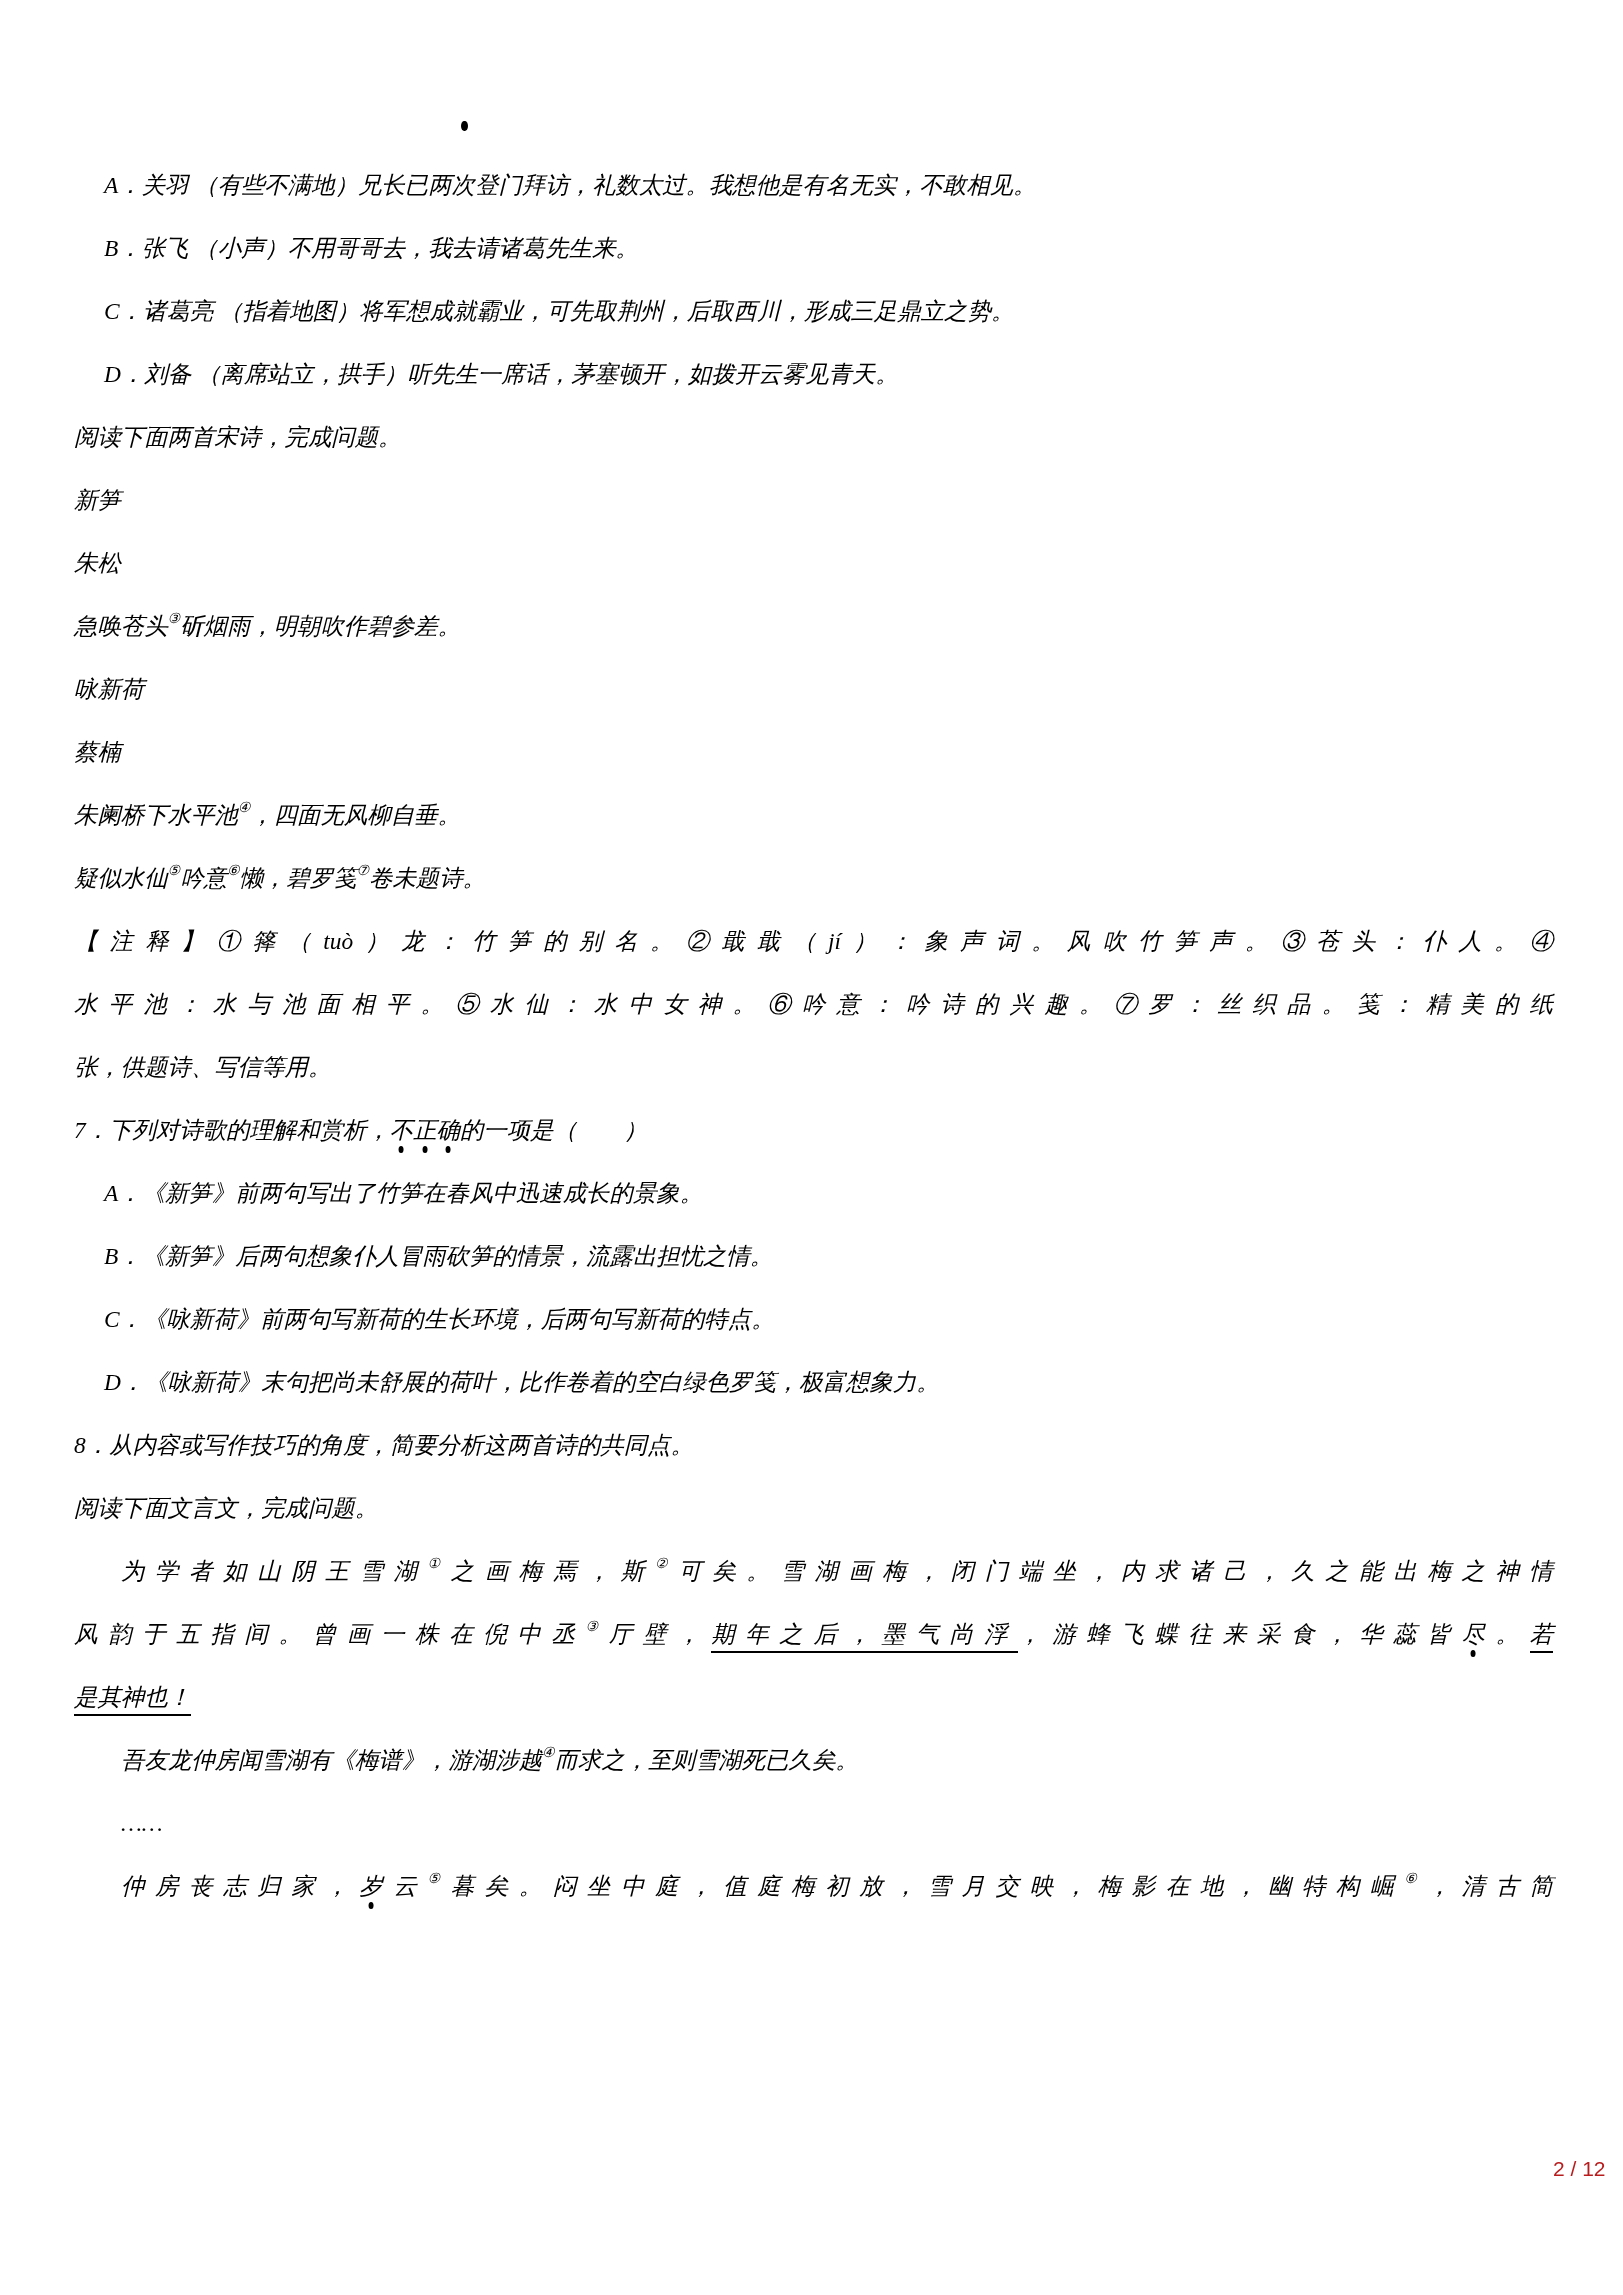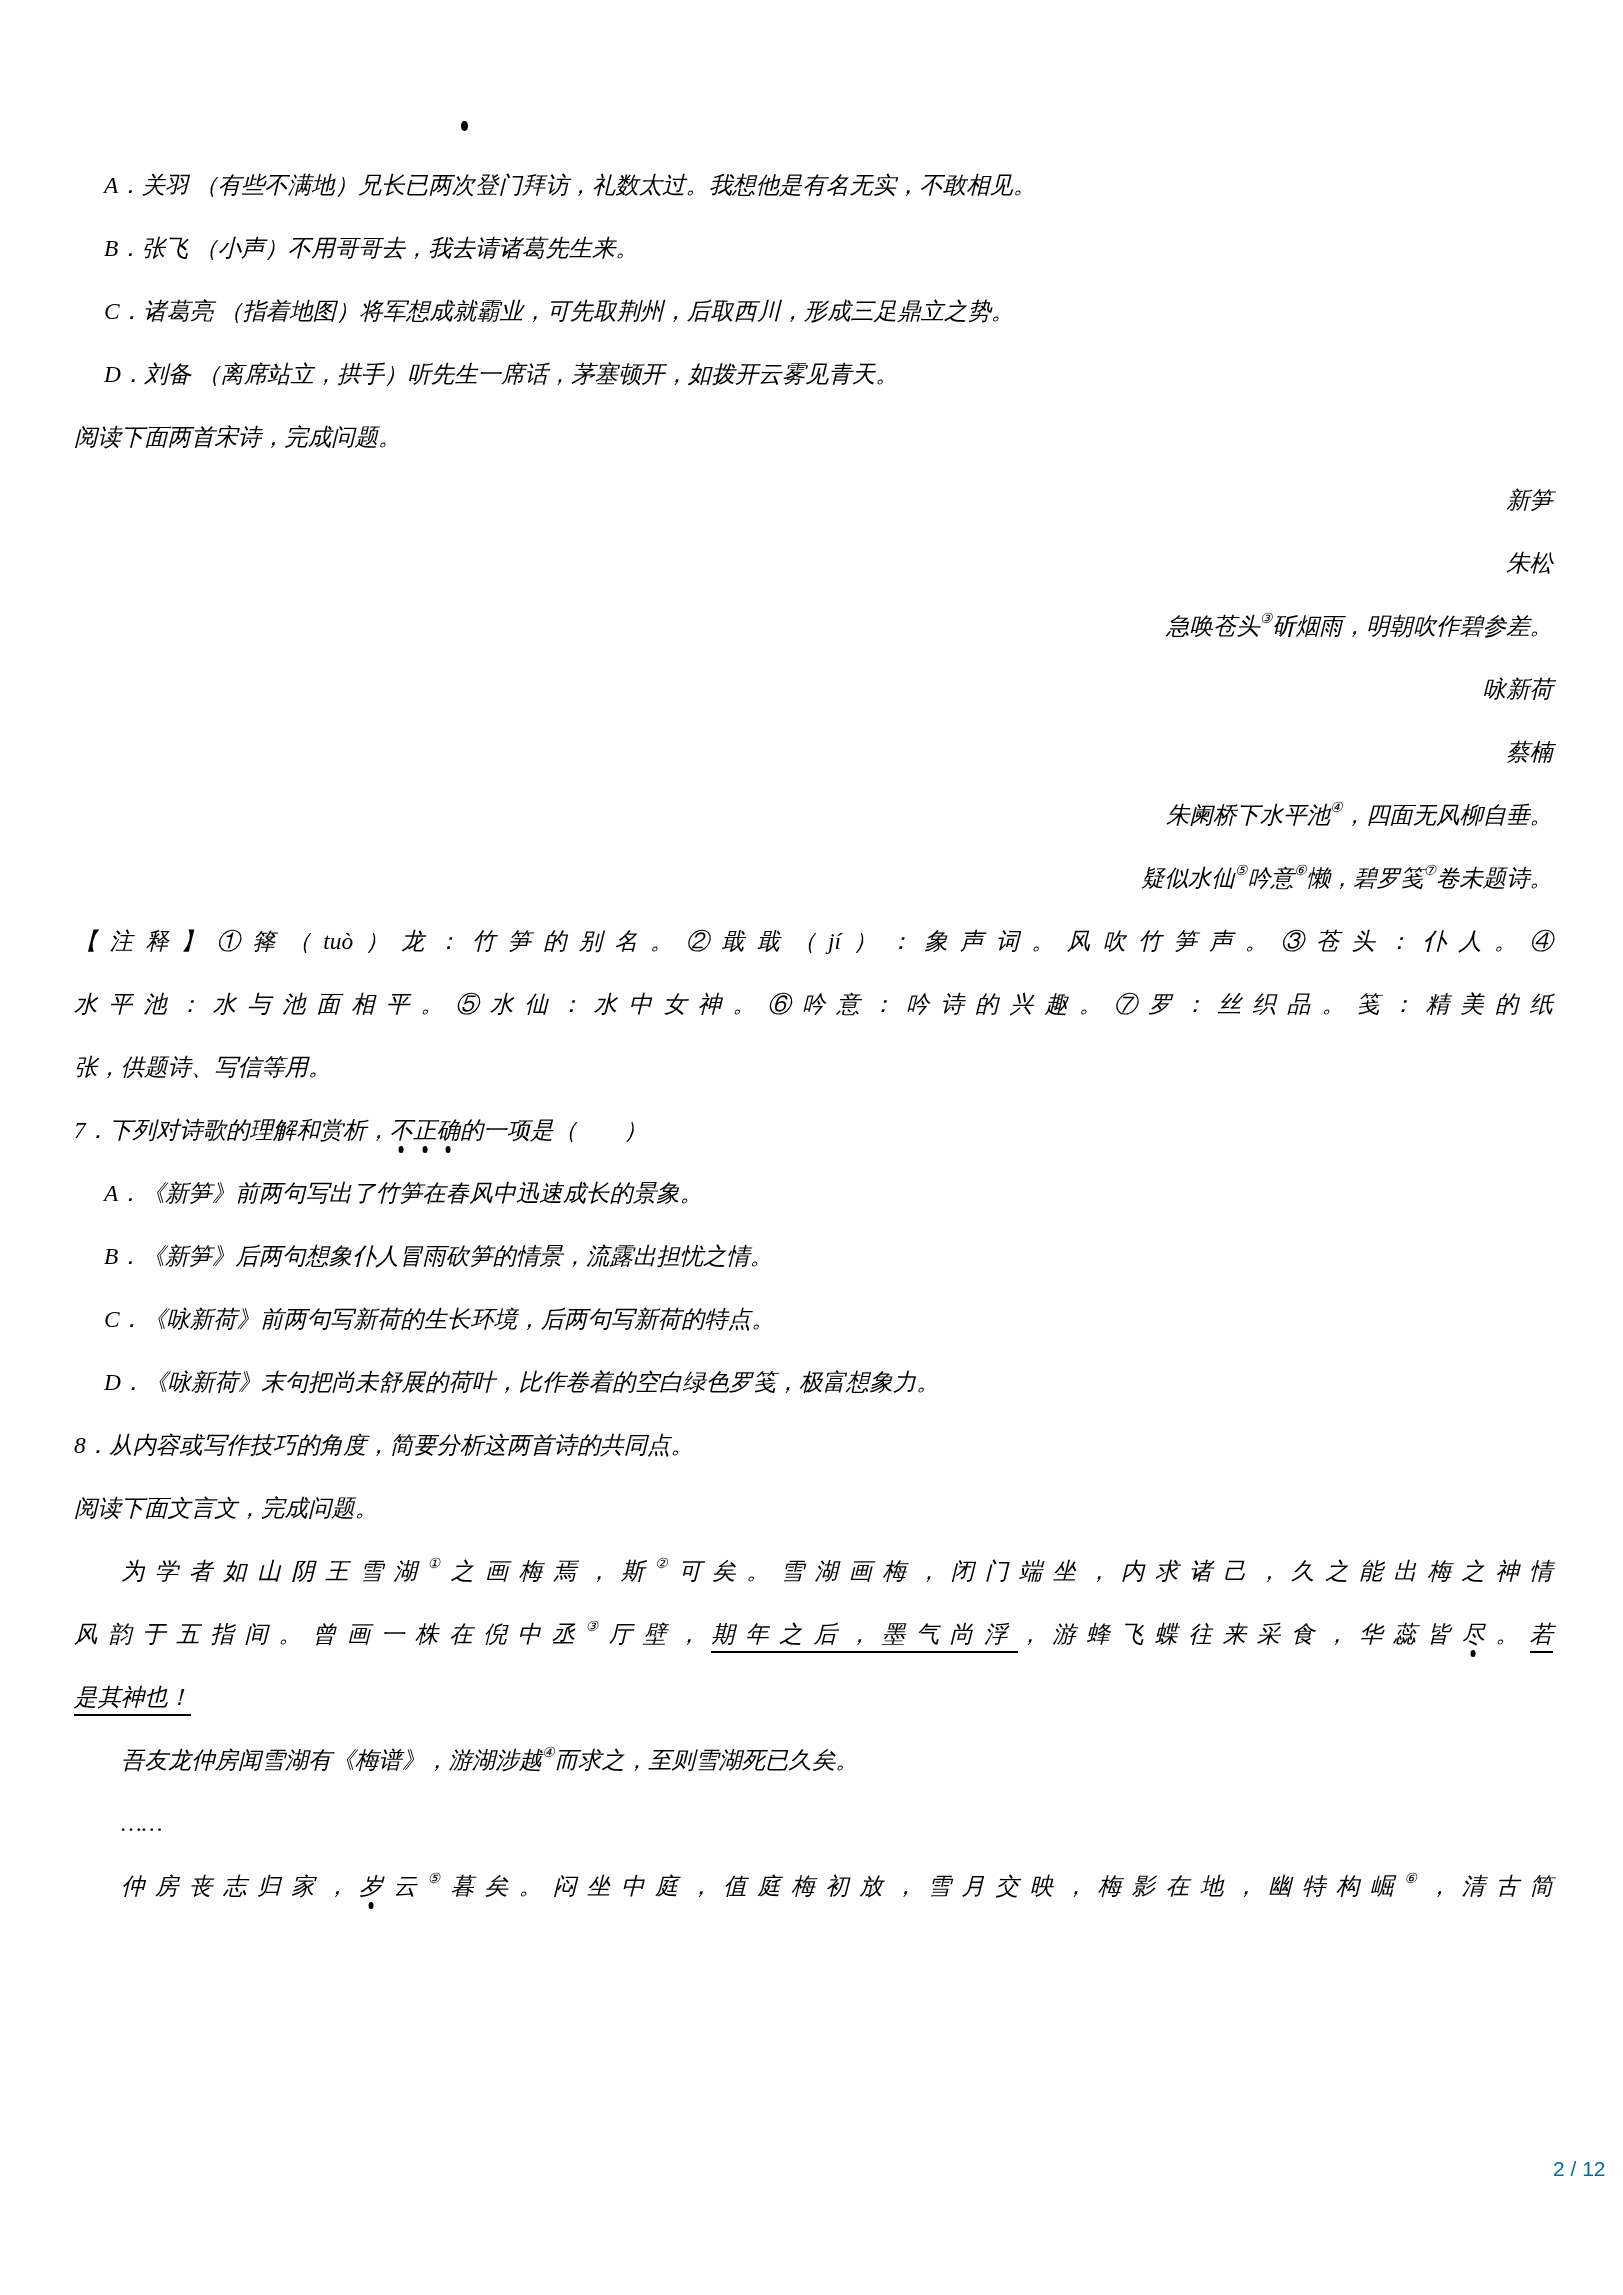--- a/index.html
+++ b/index.html
@@ -16,21 +16,21 @@
     left:74px;top:154px;
     width:1479px;
     font-size:23.4px;
     font-style:italic;
   }
   .tline{
     height:63px;
     line-height:63px;
     white-space:nowrap;
   }
-  .tline.center{text-align:right;}
+  .tline.center{text-align:left;}
   .tline.stretch{
     text-align:justify;
     text-align-last:justify;
     white-space:normal;
   }
   .sup{
     font-size:14px;
     line-height:1;
     vertical-align:11px;
     letter-spacing:0;
@@ -61,21 +61,21 @@
     left:461px;top:121px;
     width:6.5px;height:10.4px;
     border-radius:50%;
     background:#000;
   }
   .page-number{
     position:absolute;
     left:1553px;top:2157px;
     font-family:"Liberation Sans","DejaVu Sans",sans-serif;
     font-size:21px;
-    color:#0369a1;
+    color:#b91c1c;
     white-space:nowrap;
   }
 </style>
 </head>
 <body>
 
 <div class="page">
   <div class="stray-mark"></div>
   <div class="doc-body">
       <div class="tline" style="padding-left: 30px;">A．关羽 （有些不满地）兄长已两次登门拜访，礼数太过。我想他是有名无实，不敢相见。</div>

